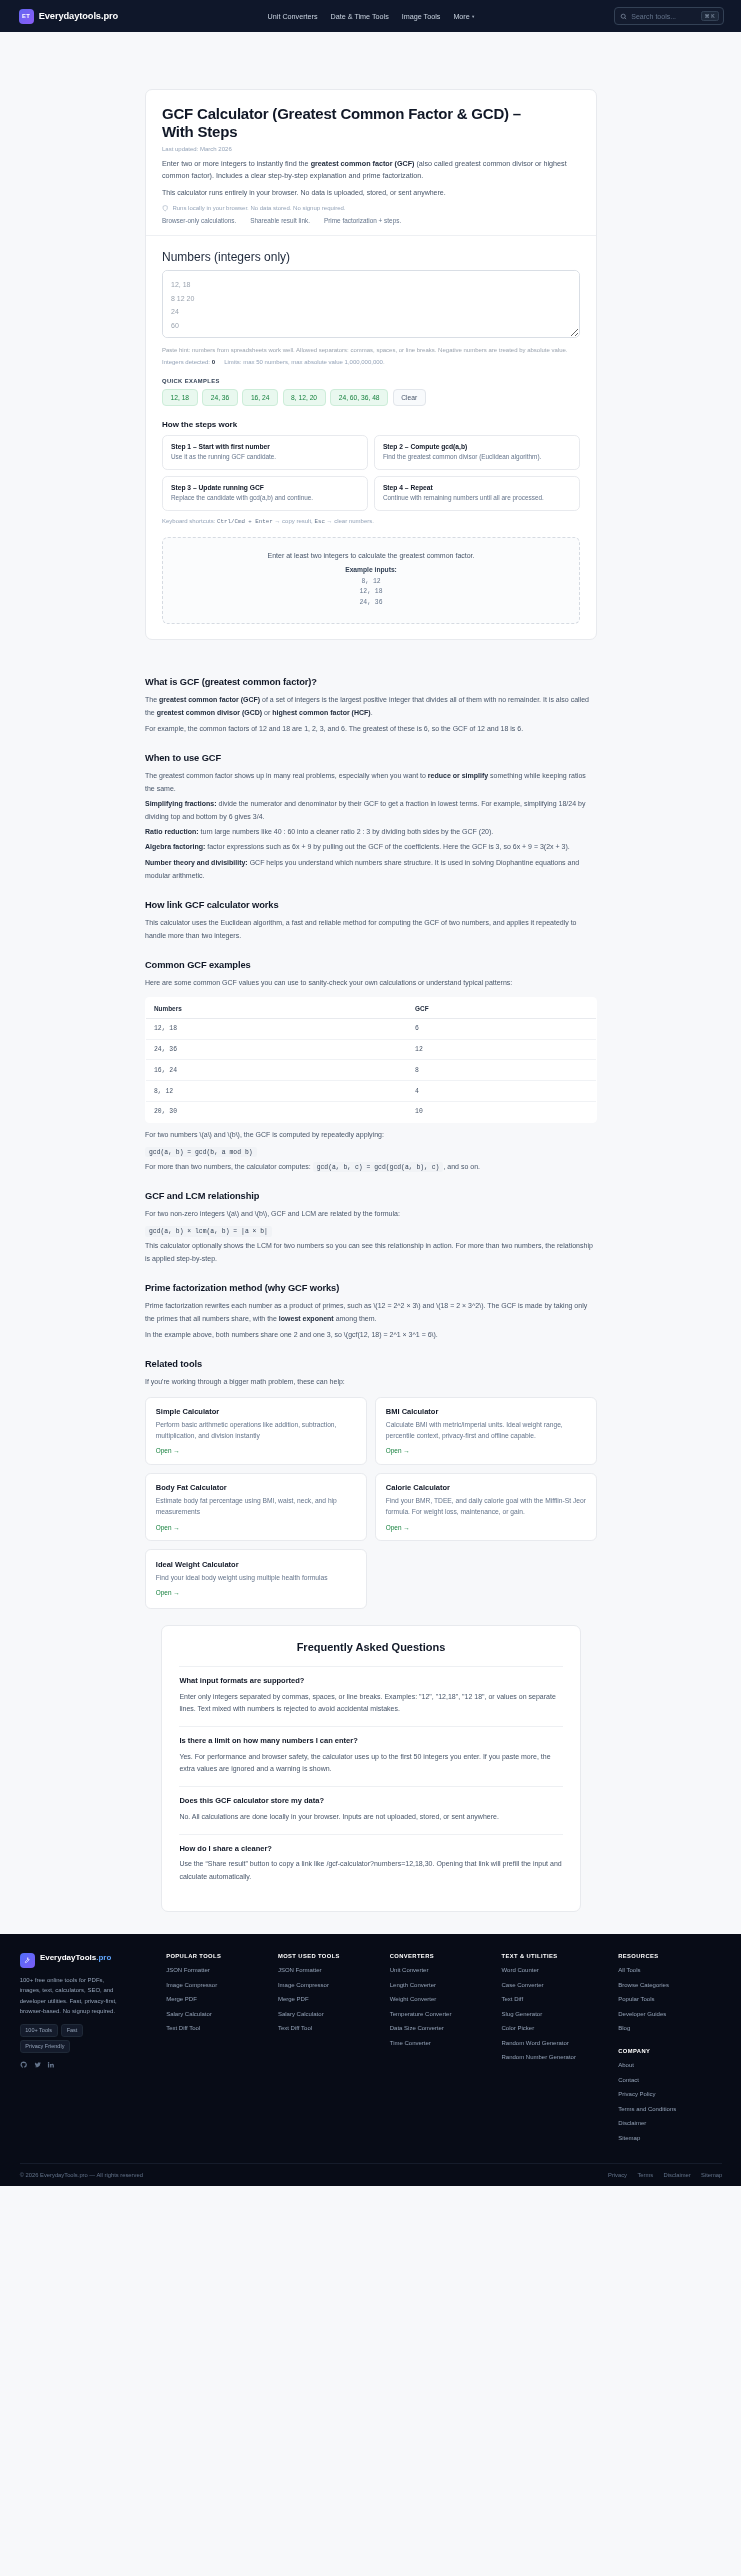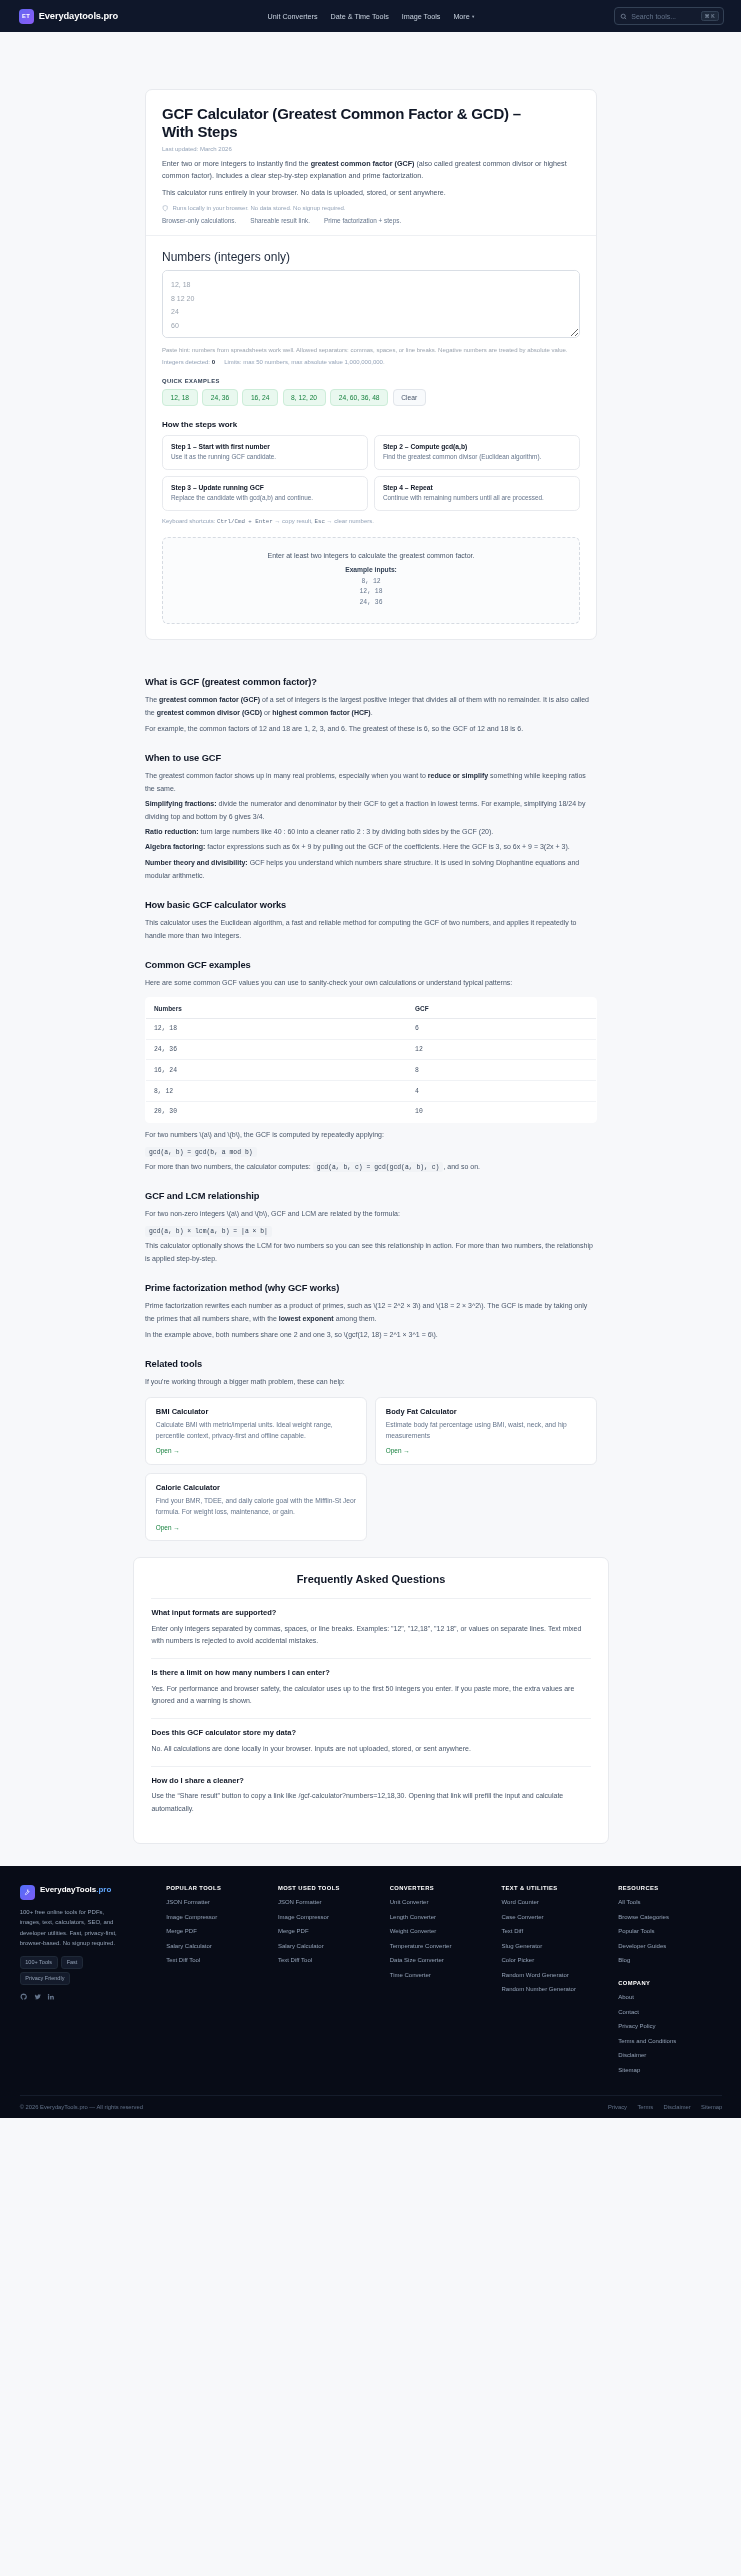--- a/index.html
+++ b/index.html
@@ -177,21 +177,21 @@
   }
   .toolcard .n { font-size: 7.5px; font-weight: bold; color: #111827; }
   .toolcard .d { font-size: 6.7px; color: #64748b; line-height: 1.6; margin-top: 4px; }
   .toolcard .open {
     font-size: 6.4px; color: #15803d; margin-top: 5.8px;
     text-decoration: none; display: inline-block;
   }
 
   
   .faq-panel {
-    width: 476px; margin: 5px auto 0;
+    width: 420px; margin: 5px auto 0;
     background: #fff; border: 0.6px solid #e8eaee; border-radius: 7px;
     padding: 15px 17.4px 17.4px;
   }
   .faq-title { font-size: 11px; font-weight: bold; color: #111827; text-align: center; margin-bottom: 12.7px; }
   .faq-item { padding: 9.3px 0 10.4px; border-top: 0.6px solid #eef0f3; }
   .faq-item:first-of-type { border-top: none; padding-top: 2.3px; }
   .faq-q { font-size: 7.5px; font-weight: bold; color: #111827; }
   .faq-a { font-size: 7px; line-height: 1.8; color: #475569; margin-top: 5.2px; }
 
   
@@ -358,21 +358,21 @@
     <p><span>The </span><b>greatest common factor (GCF)</b><span> of a set of integers is the largest positive integer that divides all of them with no remainder. It is also called the </span><b>greatest common divisor (GCD)</b><span> or </span><b>highest common factor (HCF)</b><span>.</span></p>
     <p>For example, the common factors of 12 and 18 are 1, 2, 3, and 6. The greatest of these is 6, so the GCF of 12 and 18 is 6.</p>
 
     <h2>When to use GCF</h2>
     <p><span>The greatest common factor shows up in many real problems, especially when you want to </span><b>reduce or simplify</b><span> something while keeping ratios the same.</span></p>
     <p><b>Simplifying fractions:</b><span> divide the numerator and denominator by their GCF to get a fraction in lowest terms. For example, simplifying 18/24 by dividing top and bottom by 6 gives 3/4.</span></p>
     <p><b>Ratio reduction:</b><span> turn large numbers like 40 : 60 into a cleaner ratio 2 : 3 by dividing both sides by the GCF (20).</span></p>
     <p><b>Algebra factoring:</b><span> factor expressions such as 6x + 9 by pulling out the GCF of the coefficients. Here the GCF is 3, so 6x + 9 = 3(2x + 3).</span></p>
     <p><b>Number theory and divisibility:</b><span> GCF helps you understand which numbers share structure. It is used in solving Diophantine equations and modular arithmetic.</span></p>
 
-    <h2>How basic GCF calculator works</h2>
+    <h2>How link GCF calculator works</h2>
     <p>This calculator uses the Euclidean algorithm, a fast and reliable method for computing the GCF of two numbers, and applies it repeatedly to handle more than two integers.</p>
 
     <h2>Common GCF examples</h2>
     <p>Here are some common GCF values you can use to sanity-check your own calculations or understand typical patterns:</p>
     <table class="gcftable">
       <thead>
         <tr>
           <th>Numbers</th>
           <th>GCF</th>
         </tr>
@@ -410,32 +410,42 @@
     <p>This calculator optionally shows the LCM for two numbers so you can see this relationship in action. For more than two numbers, the relationship is applied step-by-step.</p>
 
     <h2>Prime factorization method (why GCF works)</h2>
     <p><span>Prime factorization rewrites each number as a product of primes, such as \(12 = 2^2 × 3\) and \(18 = 2 × 3^2\). The GCF is made by taking only the primes that all numbers share, with the </span><b>lowest exponent</b><span> among them.</span></p>
     <p>In the example above, both numbers share one 2 and one 3, so \(gcf(12, 18) = 2^1 × 3^1 = 6\).</p>
 
     <h2>Related tools</h2>
     <p>If you're working through a bigger math problem, these can help:</p>
     <div class="tools-grid">
       <div class="toolcard">
+        <div class="n">Simple Calculator</div>
+        <div class="d">Perform basic arithmetic operations like addition, subtraction, multiplication, and division instantly</div>
+        <a class="open" href="#">Open →</a>
+      </div>
+      <div class="toolcard">
         <div class="n">BMI Calculator</div>
         <div class="d">Calculate BMI with metric/imperial units. Ideal weight range, percentile context, privacy-first and offline capable.</div>
         <a class="open" href="#">Open →</a>
       </div>
       <div class="toolcard">
         <div class="n">Body Fat Calculator</div>
         <div class="d">Estimate body fat percentage using BMI, waist, neck, and hip measurements</div>
         <a class="open" href="#">Open →</a>
       </div>
       <div class="toolcard">
         <div class="n">Calorie Calculator</div>
         <div class="d">Find your BMR, TDEE, and daily calorie goal with the Mifflin-St Jeor formula. For weight loss, maintenance, or gain.</div>
+        <a class="open" href="#">Open →</a>
+      </div>
+      <div class="toolcard">
+        <div class="n">Ideal Weight Calculator</div>
+        <div class="d">Find your ideal body weight using multiple health formulas</div>
         <a class="open" href="#">Open →</a>
       </div>
     </div>
   </div>
 
   <div class="faq-panel">
     <div class="faq-title">Frequently Asked Questions</div>
     <div class="faq-item">
       <div class="faq-q">What input formats are supported?</div>
       <div class="faq-a">Enter only integers separated by commas, spaces, or line breaks. Examples: "12", "12,18", "12 18", or values on separate lines. Text mixed with numbers is rejected to avoid accidental mistakes.</div>

